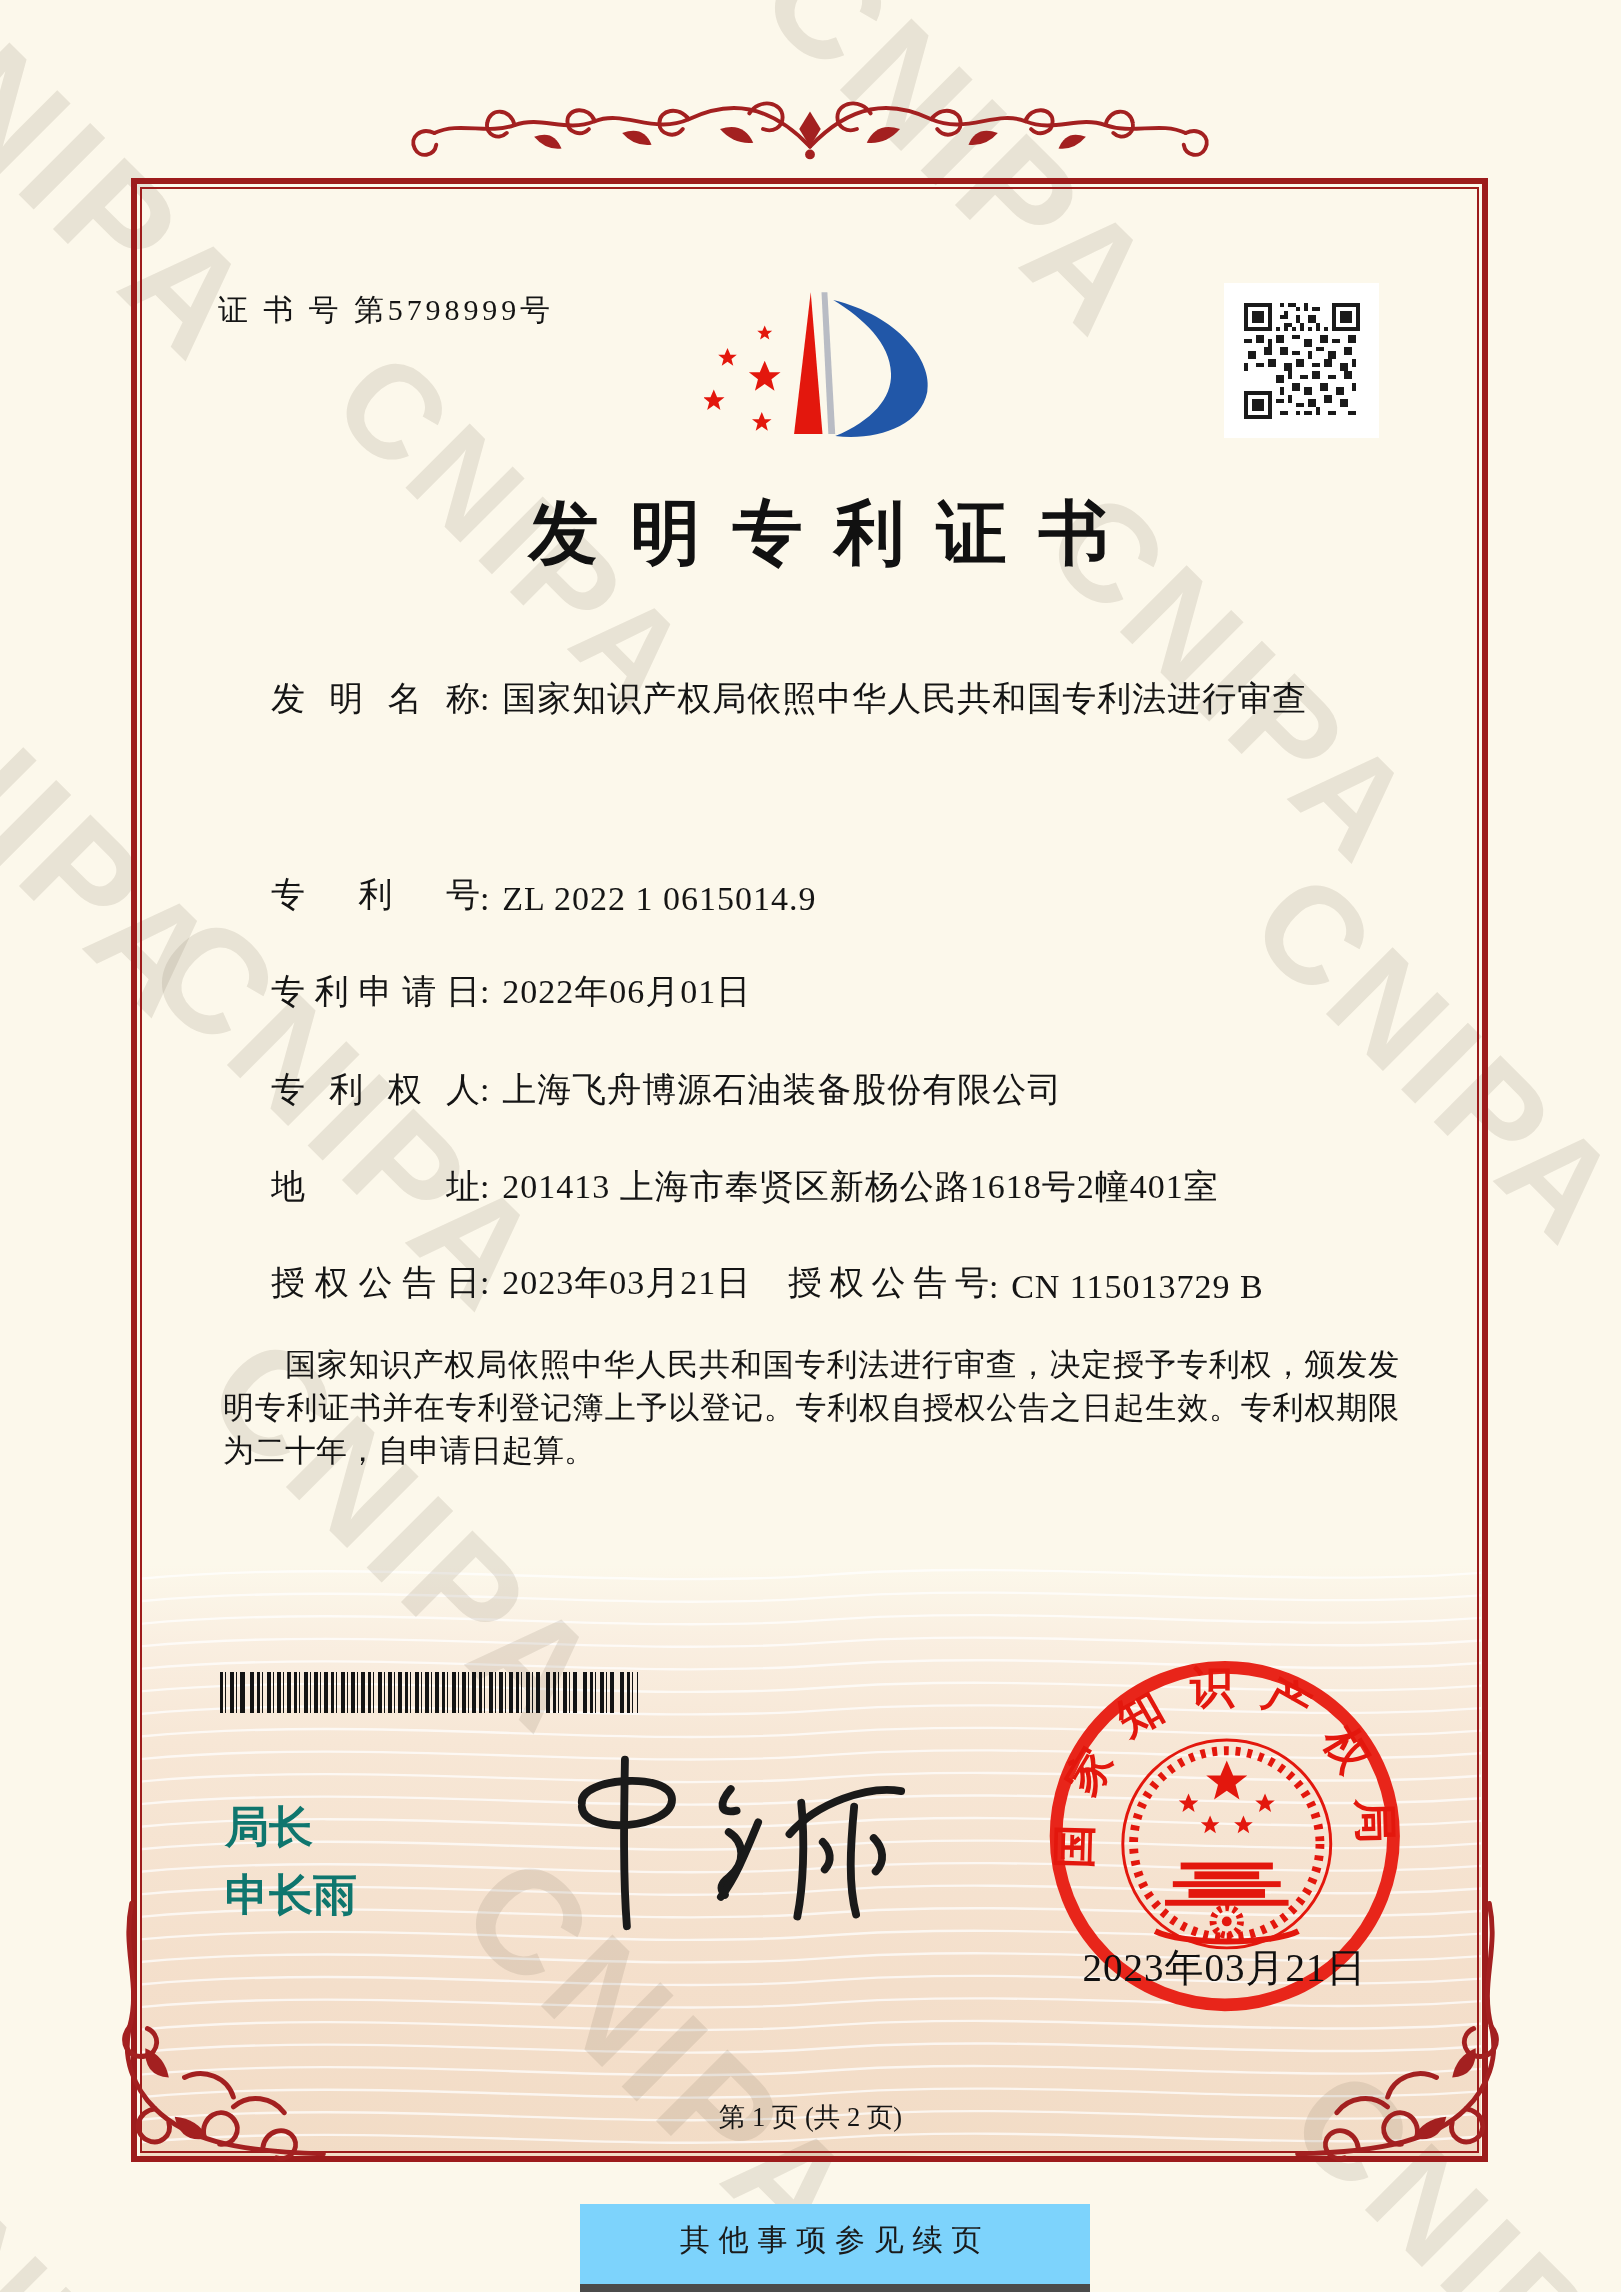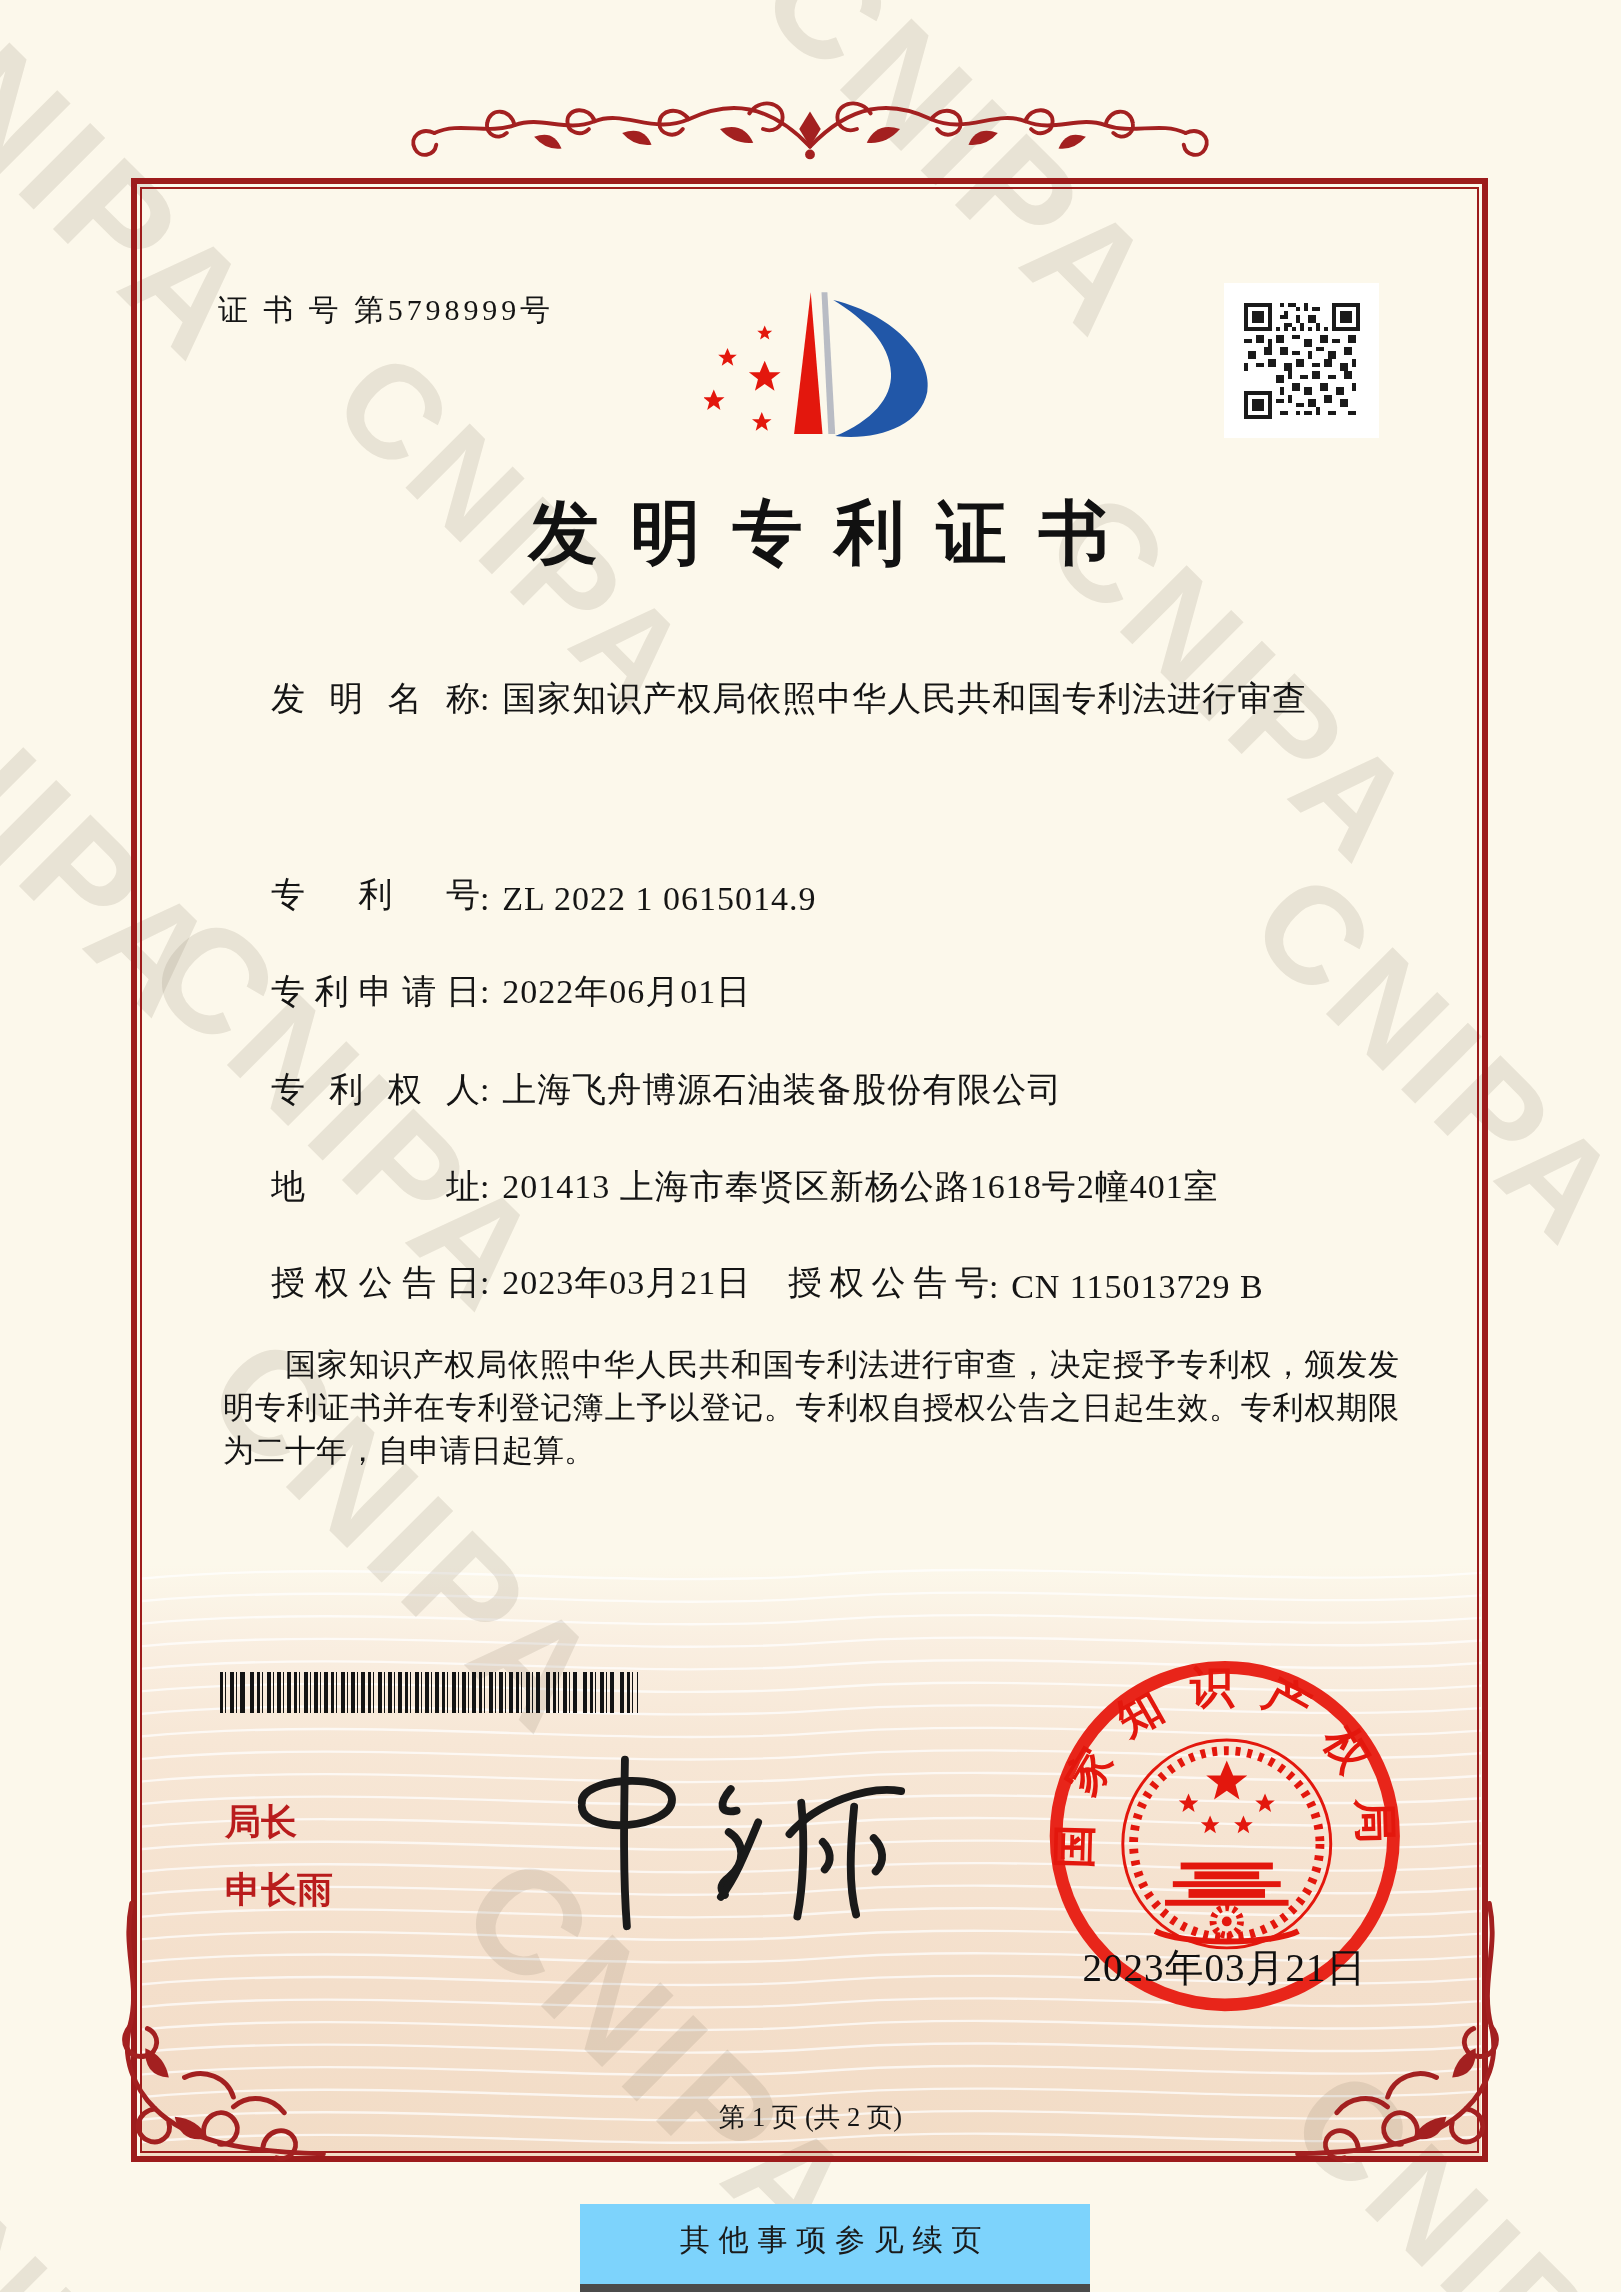--- a/index.html
+++ b/index.html
@@ -50,21 +50,21 @@
   .paras p{margin:0;font-size:31px;line-height:43px;text-align:justify;text-indent:2em;}
   .paras p + p{margin-top:2.9px;}
 
   .barcode{position:absolute;left:220px;top:1672px;width:418px;height:41px;z-index:4;
     background:repeating-linear-gradient(90deg,#141414 0 2.9px,transparent 2.9px 4.9px,#141414 4.9px 5.9px,
       transparent 5.9px 9.8px,#141414 9.8px 13.7px,transparent 13.7px 15.7px,#141414 15.7px 16.7px,
       transparent 16.7px 19.6px,#141414 19.6px 24.5px,transparent 24.5px 26.5px,#141414 26.5px 27.4px,
       transparent 27.4px 30px,#141414 30px 34px,transparent 34px 37px);}
 
   .director-label,.director-name{position:absolute;left:225px;z-index:4;
-      font-family:"Liberation Sans",sans-serif;font-weight:700;font-size:36px;color:#b91c1c;}
+      font-family:"Liberation Sans",sans-serif;font-weight:700;font-size:44px;color:#0f766e;}
   .director-label{top:1798px;} .director-name{top:1866px;}
   .signature{position:absolute;left:478px;top:1740px;width:431px;height:201px;z-index:5;}
 
   .seal{position:absolute;left:1010px;top:1635px;width:461px;height:461px;z-index:5;}
   .seal svg{position:absolute;inset:0;}
   .seal-date{position:absolute;left:0;top:306px;width:429px;text-align:center;font-size:39px;
              color:#101010;letter-spacing:1px;z-index:6;}
 
   .page-num{position:absolute;left:0;top:2099px;width:100%;text-align:center;font-size:26.5px;z-index:4;}
   .cont-strip{position:absolute;left:580px;top:2204px;width:510px;height:88px;background:#7dd3fc;z-index:4;}

